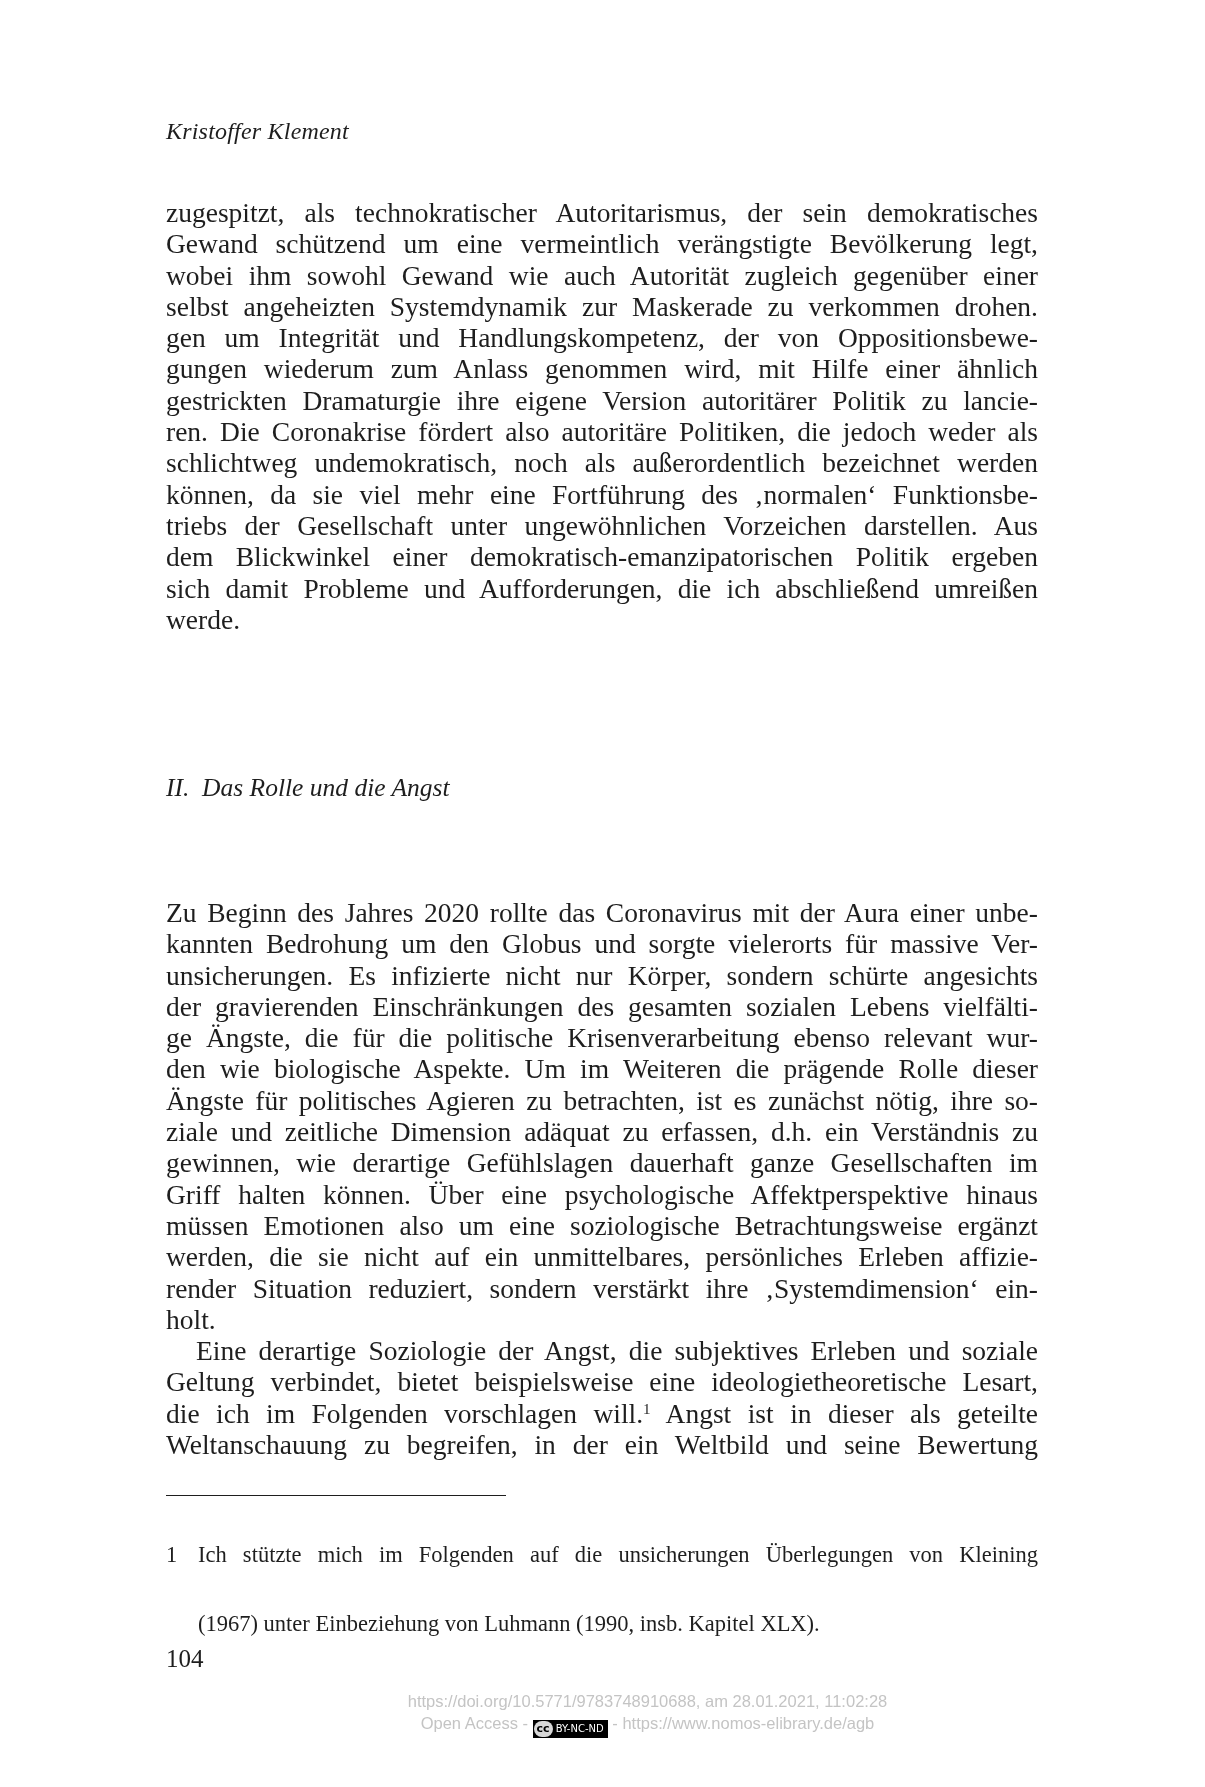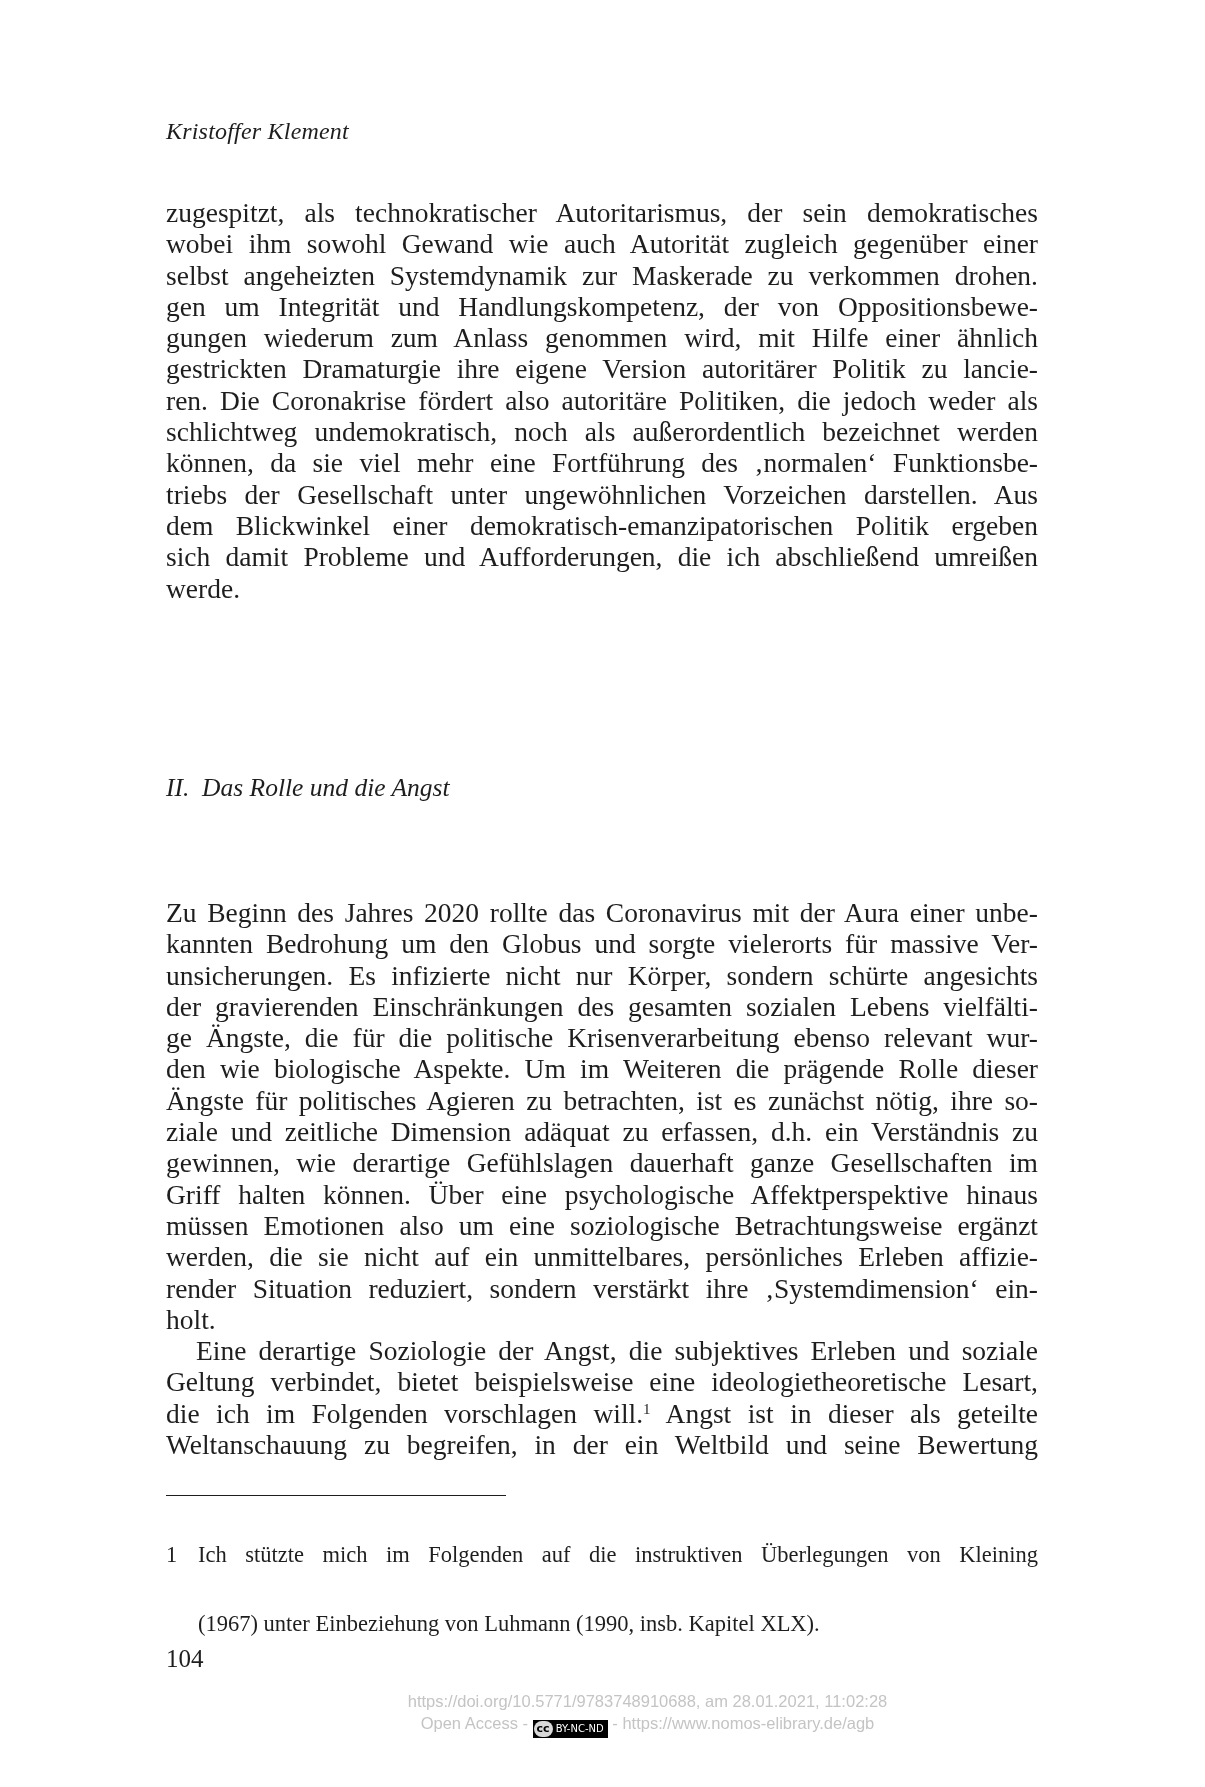--- a/index.html
+++ b/index.html
@@ -34,20 +34,21 @@
   .cc-badge .cc { display: inline-block; background: #d8d8d8; color: #000; border-radius: 8px; padding: 0 3px;
                   margin-right: 3px; font-weight: bold; font-size: 11px; }
 </style>
 </head>
 <body>
 
 <div class="running-head">Kristoffer Klement</div>
 
 <div class="body-block p1">
   <span class="line">zugespitzt, als technokratischer Autoritarismus, der sein demokratisches</span>
+  <span class="line">Gewand schützend um eine vermeintlich verängstigte Bevölkerung legt,</span>
   <span class="line">wobei ihm sowohl Gewand wie auch Autorität zugleich gegenüber einer</span>
   <span class="line">selbst angeheizten Systemdynamik zur Maskerade zu verkommen drohen.</span>
   <span class="line">gen um Integrität und Handlungskompetenz, der von Oppositionsbewe-</span>
   <span class="line">gungen wiederum zum Anlass genommen wird, mit Hilfe einer ähnlich</span>
   <span class="line">gestrickten Dramaturgie ihre eigene Version autoritärer Politik zu lancie-</span>
   <span class="line">ren. Die Coronakrise fördert also autoritäre Politiken, die jedoch weder als</span>
   <span class="line">schlichtweg undemokratisch, noch als außerordentlich bezeichnet werden</span>
   <span class="line">können, da sie viel mehr eine Fortführung des ‚normalen‘ Funktionsbe-</span>
   <span class="line">triebs der Gesellschaft unter ungewöhnlichen Vorzeichen darstellen. Aus</span>
   <span class="line">dem Blickwinkel einer demokratisch-emanzipatorischen Politik ergeben</span>
@@ -81,21 +82,21 @@
     <span class="line">Weltanschauung zu begreifen, in der ein Weltbild und seine Bewertung</span>
   </div>
 </div>
 
 <div class="footnote-rule"></div>
 
 <div class="footnotes">
   <div class="fn">
     <span class="fn-num">1</span>
     <span class="fn-text">
-      <span class="fn-line">Ich stützte mich im Folgenden auf die instruktiven Überlegungen von Kleining</span>
+      <span class="fn-line">Ich stützte mich im Folgenden auf die unsicherungen Überlegungen von Kleining</span>
       <span class="fn-line last">(1967) unter Einbeziehung von Luhmann (1990, insb. Kapitel XLX).</span>
     </span>
   </div>
 </div>
 
 <div class="page-number">104</div>
 
 <div class="watermark wm1">https://doi.org/10.5771/9783748910688, am 28.01.2021, 11:02:28</div>
 <div class="watermark wm2">
   <span style="white-space: pre;">Open Access - </span><span class="cc-badge"><span class="cc">cc</span><span>BY-NC-ND</span></span><span style="white-space: pre;"> - https://www.nomos-elibrary.de/agb</span>

